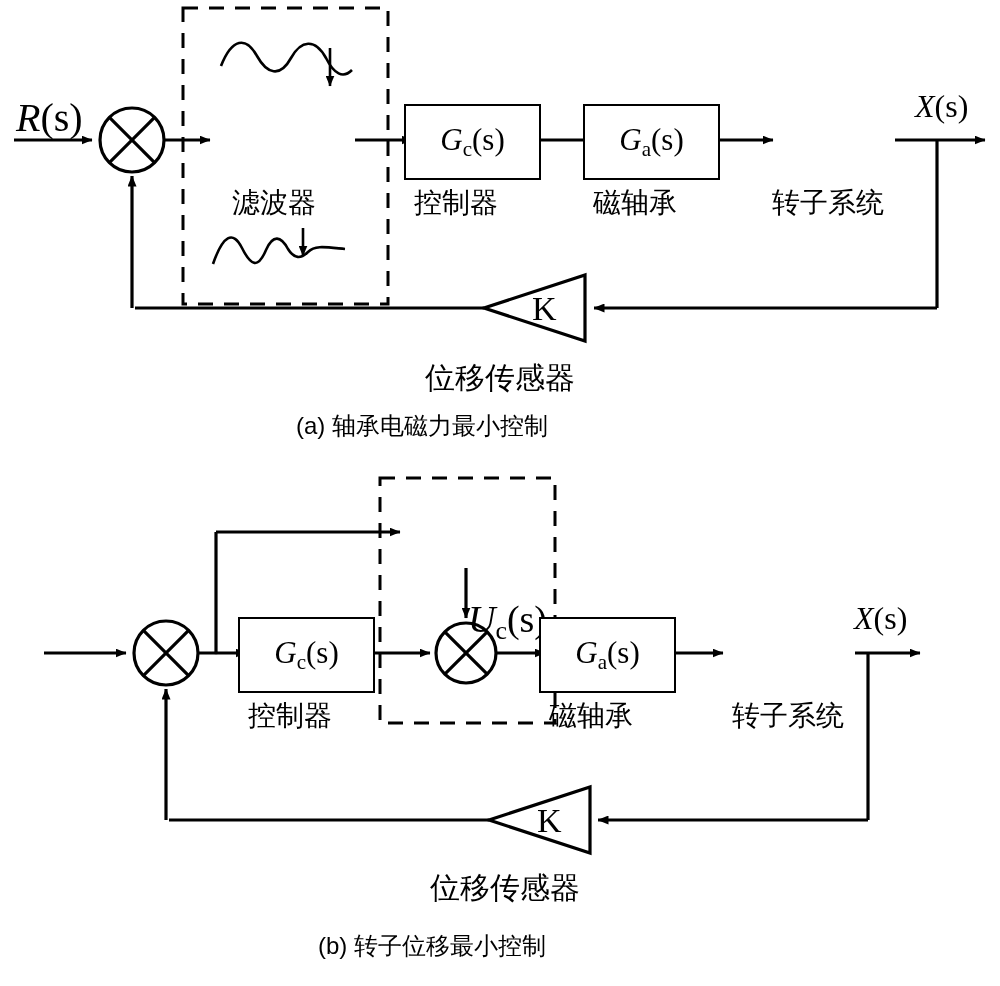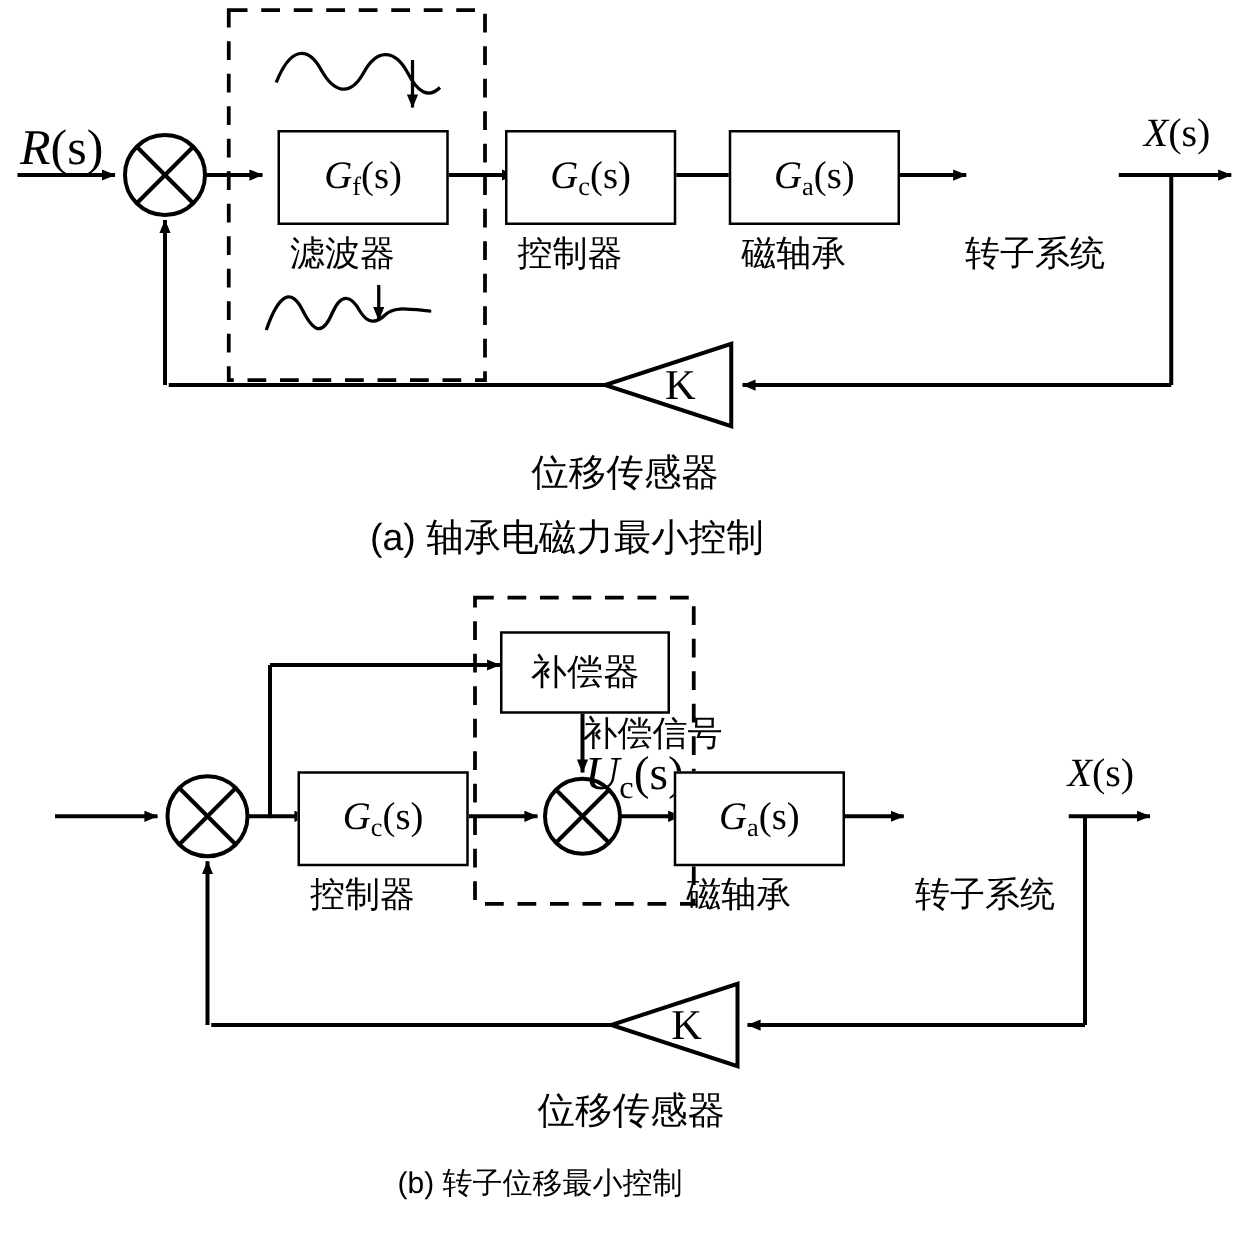--- a/index.html
+++ b/index.html
@@ -89,25 +89,20 @@
 
       <line x1="868" y1="653" x2="868" y2="820"></line>
       <line x1="868" y1="820" x2="598" y2="820" marker-end="url(#arw)"></line>
       <line x1="489" y1="820" x2="169" y2="820"></line>
       <line x1="166" y1="820" x2="166" y2="689" marker-end="url(#arw)"></line>
 
       <path d="M590,787 L590,853 L489,820 z" fill="#fff" stroke-width="3.2"></path>
     </g>
   </svg>
 
-  <div class="blockbox" style="left:222px;top:104px;width:133px;height:72px;">
-    <span class="tf" style="font-size:31px">
-      <i>G</i><sub>f</sub>(s)
-    </span>
-  </div>
   <div class="lbl cn" style="left:232px;top:184px;font-size:28px;">滤波器</div>
 
   <div class="blockbox" style="left:404px;top:104px;width:133px;height:72px;">
     <span class="tf" style="font-size:31px">
       <i>G</i><sub>c</sub>(s)
     </span>
   </div>
   <div class="lbl cn" style="left:414px;top:184px;font-size:28px;">控制器</div>
 
   <div class="blockbox" style="left:583px;top:104px;width:133px;height:72px;">
@@ -116,26 +111,22 @@
     </span>
   </div>
   <div class="lbl cn" style="left:593px;top:184px;font-size:28px;">磁轴承</div>
 
   <div class="lbl cn" style="left:772px;top:184px;font-size:28px;">转子系统</div>
 
   <div class="lbl tf" style="left:16px;top:94px;font-size:40px;text-align:center;"><i>R</i>(s)</div>
   <div class="lbl tf" style="left:915px;top:88px;font-size:32px;"><i>X</i>(s)</div>
   <div class="lbl tf" style="left:532px;top:290px;font-size:34px;">K</div>
   <div class="lbl cn" style="left:425px;top:358px;font-size:30px;">位移传感器</div>
-  <div class="caption" style="left:296px;top:410px;font-size:30px;">(a) 轴承电磁力最小控制</div>
+  <div class="caption" style="left:296px;top:410px;font-size:24px;">(a) 轴承电磁力最小控制</div>
 
-  <div class="blockbox" style="left:400px;top:505px;width:132px;height:62px;">
-    <span class="cn" style="font-size:29px">补偿器</span>
-  </div>
-  <div class="lbl cn" style="left:466px;top:568px;font-size:28px;">补偿信号</div>
   <div class="lbl tf" style="left:468px;top:597px;font-size:38px;"><i>U</i><sub>c</sub>(s)</div>
 
   <div class="blockbox" style="left:238px;top:617px;width:133px;height:72px;">
     <span class="tf" style="font-size:31px">
       <i>G</i><sub>c</sub>(s)
     </span>
   </div>
   <div class="lbl cn" style="left:248px;top:697px;font-size:28px;">控制器</div>
 
   <div class="blockbox" style="left:539px;top:617px;width:133px;height:72px;">

